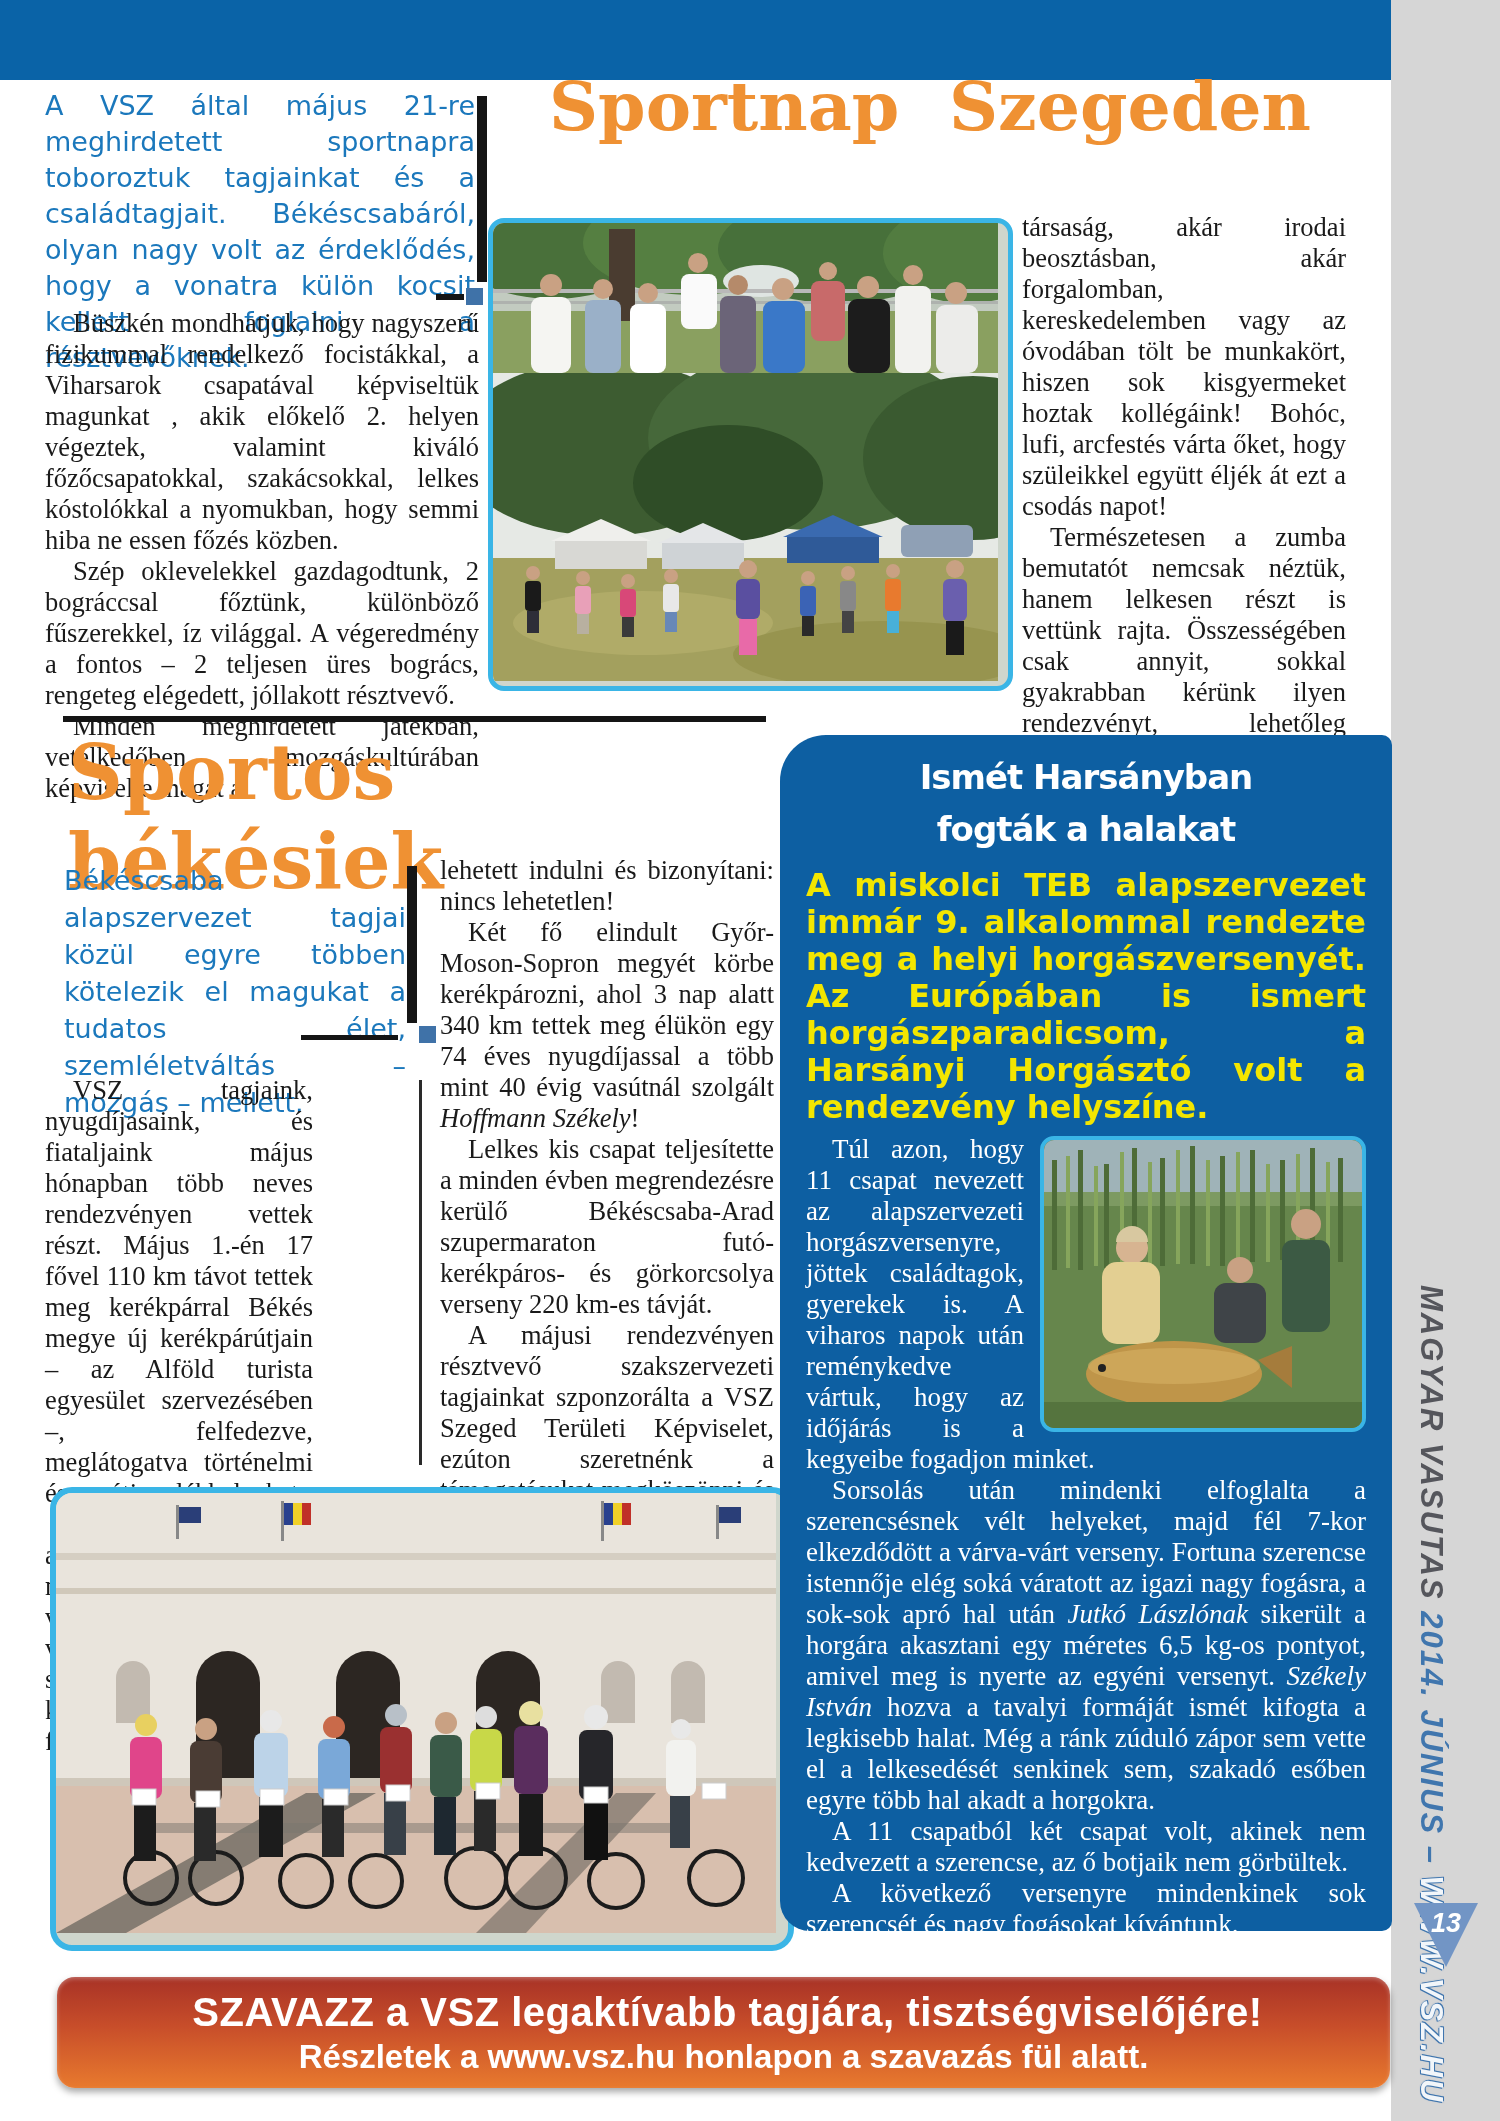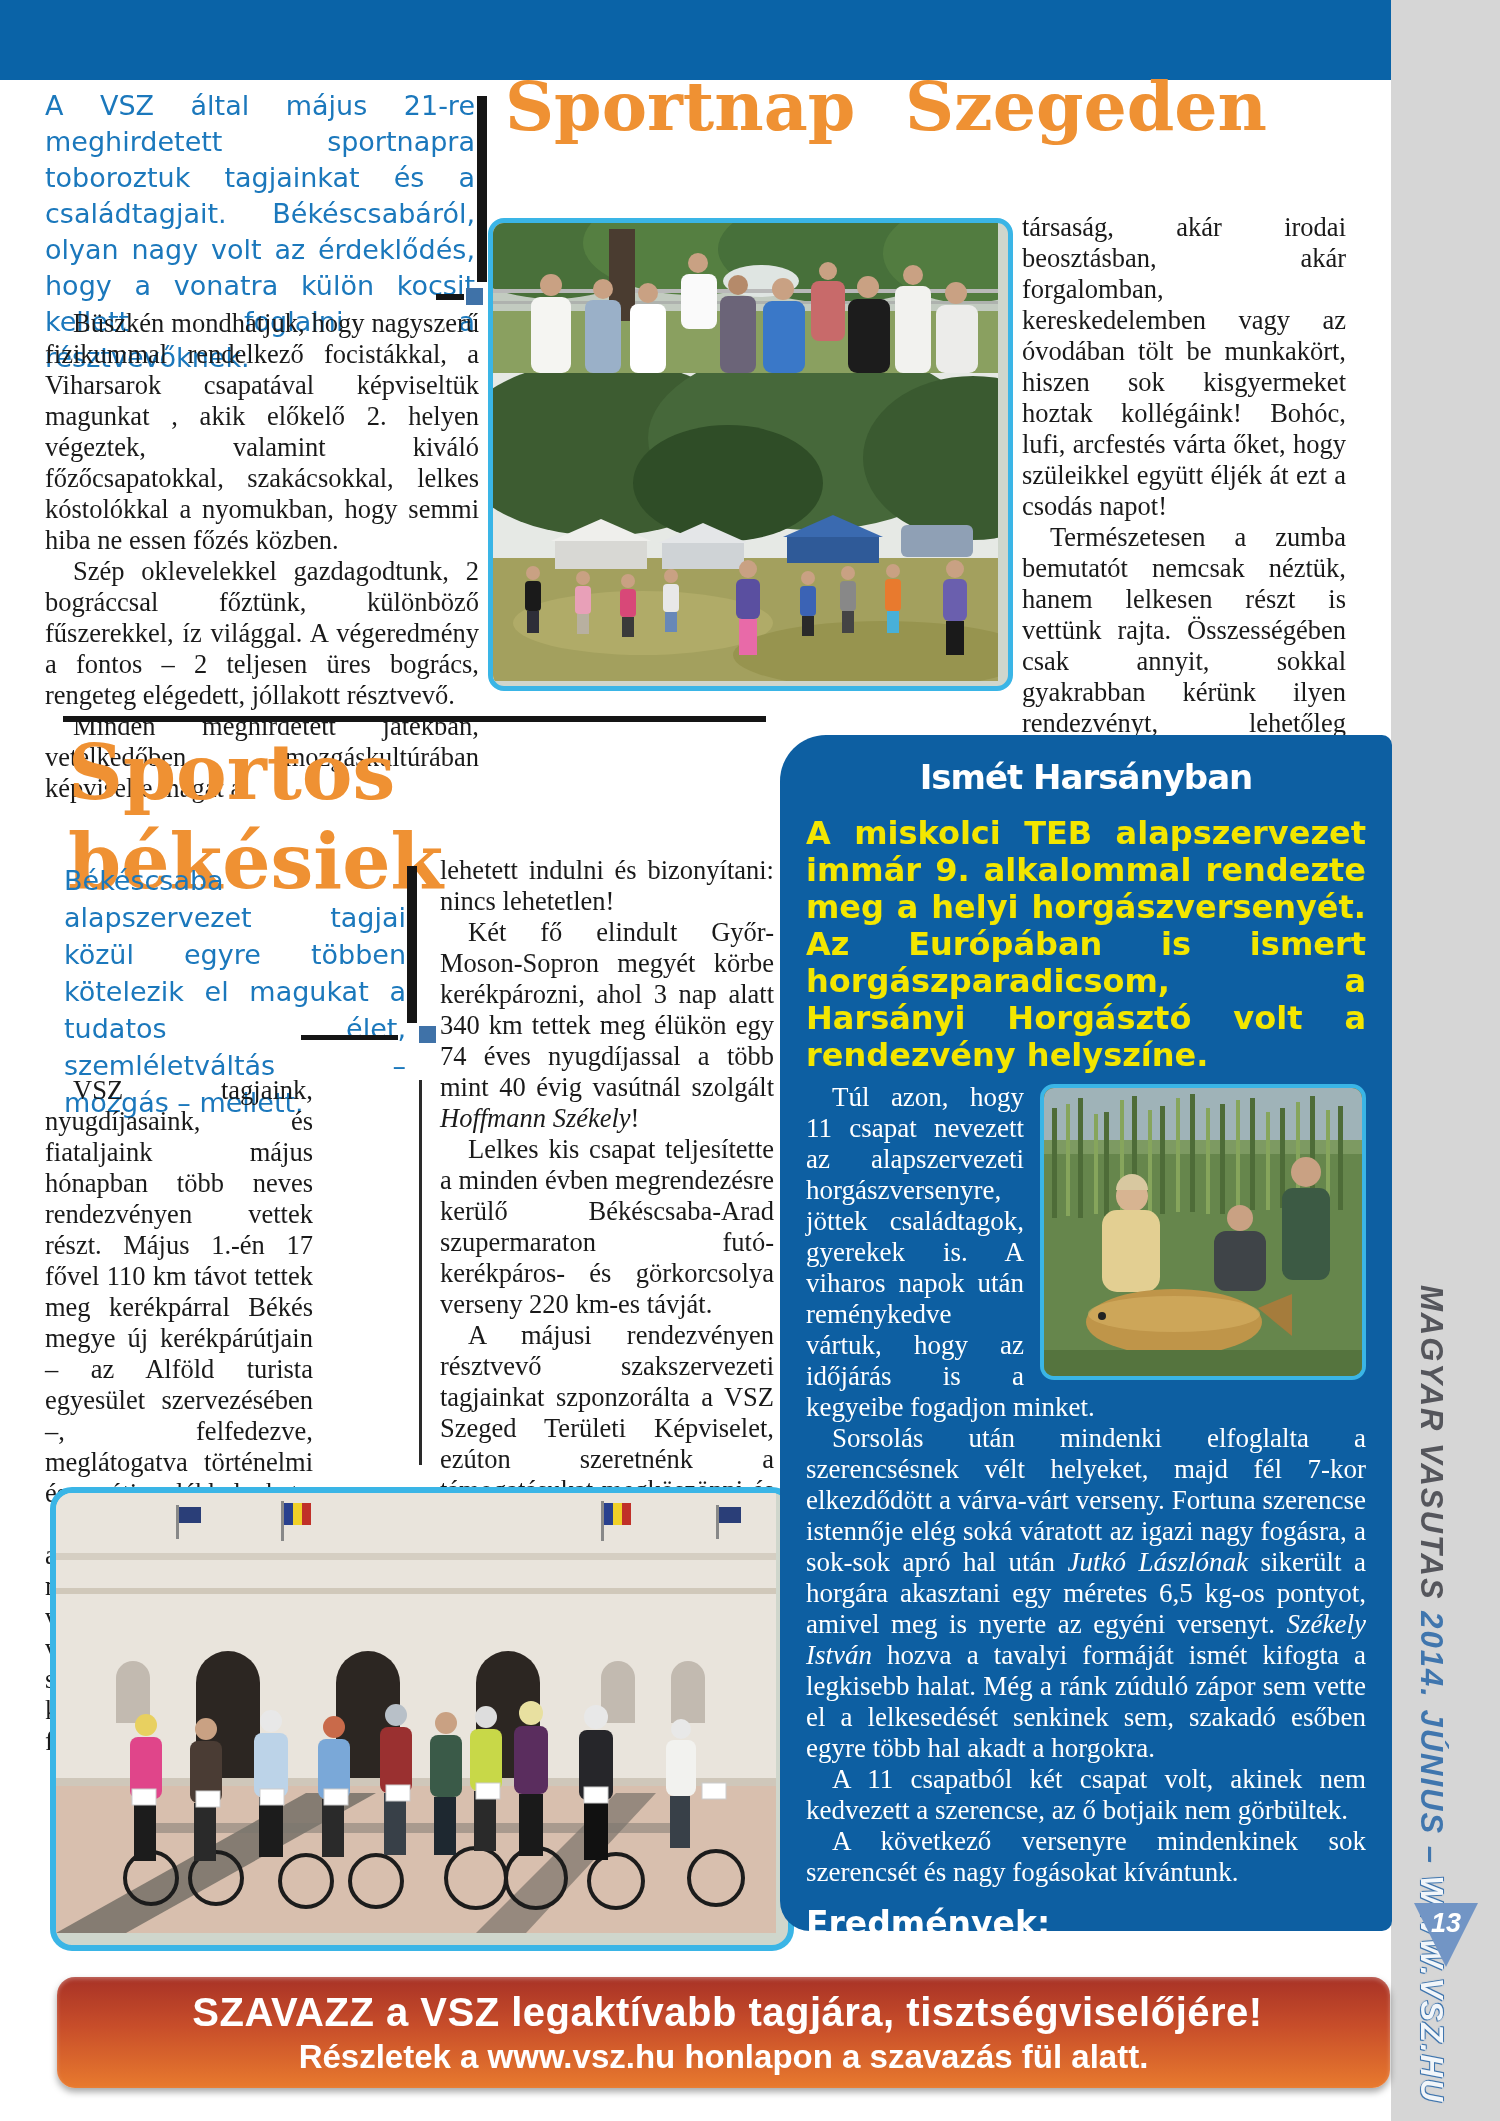--- a/index.html
+++ b/index.html
@@ -26,21 +26,21 @@
   .lead2{position:absolute;left:64px;top:862px;width:342px;font-size:27px;line-height:37px;}
   .vrule1{position:absolute;left:477px;top:96px;width:10px;height:186px;background:#151515;}
   .sq1{position:absolute;left:466px;top:288px;width:17px;height:17px;background:#3f72a8;}
   .dash1{position:absolute;left:436px;top:294px;width:28px;height:6px;background:#151515;}
   .vrule2{position:absolute;left:407px;top:866px;width:10px;height:157px;background:#151515;}
   .sq2{position:absolute;left:419px;top:1026px;width:17px;height:17px;background:#3f72a8;}
   .dash2{position:absolute;left:301px;top:1035px;width:97px;height:5px;background:#151515;}
 
   
   .headline{font-family:"DejaVu Serif",serif;font-weight:bold;color:#ef9133;}
-  .h1{position:absolute;left:505px;top:66px;width:850px;font-size:68px;word-spacing:26px;letter-spacing:0px;}
+  .h1{position:absolute;left:505px;top:66px;width:850px;text-align:center;font-size:68px;word-spacing:26px;letter-spacing:0px;}
   .h2{position:absolute;left:68px;top:728px;width:690px;font-size:76px;word-spacing:14px;}
 
   
   .serif-col p{margin:0;text-align:justify;}
   .serif-col p.ind{text-indent:28px;}
   .col1a{position:absolute;left:45px;top:308px;width:434px;font-size:26.5px;line-height:31px;}
   .col1b{position:absolute;left:1022px;top:212px;width:324px;font-size:26.5px;line-height:31px;}
   .col2a{position:absolute;left:45px;top:1075px;width:268px;font-size:26.5px;line-height:31px;}
   .col2b{position:absolute;left:440px;top:855px;width:334px;font-size:26.5px;line-height:31px;}
   .sig{text-align:right;}
@@ -310,20 +310,21 @@
           <rect x="420" y="290" width="24" height="16"></rect>
           <rect x="528" y="294" width="24" height="16"></rect>
           <rect x="646" y="290" width="24" height="16"></rect>
       </g>
     </svg>
   </div>
 
   <div class="bluebox">
     <div class="bb-title">
       <span>Ismét Harsányban</span><br>
+      <span>fogták a halakat</span>
     </div>
     <div class="bb-lead">A miskolci TEB alapszervezet immár 9. alkalommal rendezte meg a helyi horgászversenyét. Az Európában is ismert horgászparadicsom, a Harsányi Horgásztó volt a rendezvény helyszíne.</div>
     <div class="bb-body">
       <div class="fish-photo">
         <svg width="318" height="288" viewBox="0 0 318 288" preserveAspectRatio="none">
           <rect width="318" height="288" fill="#66864c"></rect>
           <rect width="318" height="58" fill="#9fb3b8"></rect>
           <rect y="52" width="318" height="14" fill="#7d9a62"></rect>
           <g fill="#4e6c38">
             <rect x="8" y="20" width="5" height="110"></rect>

